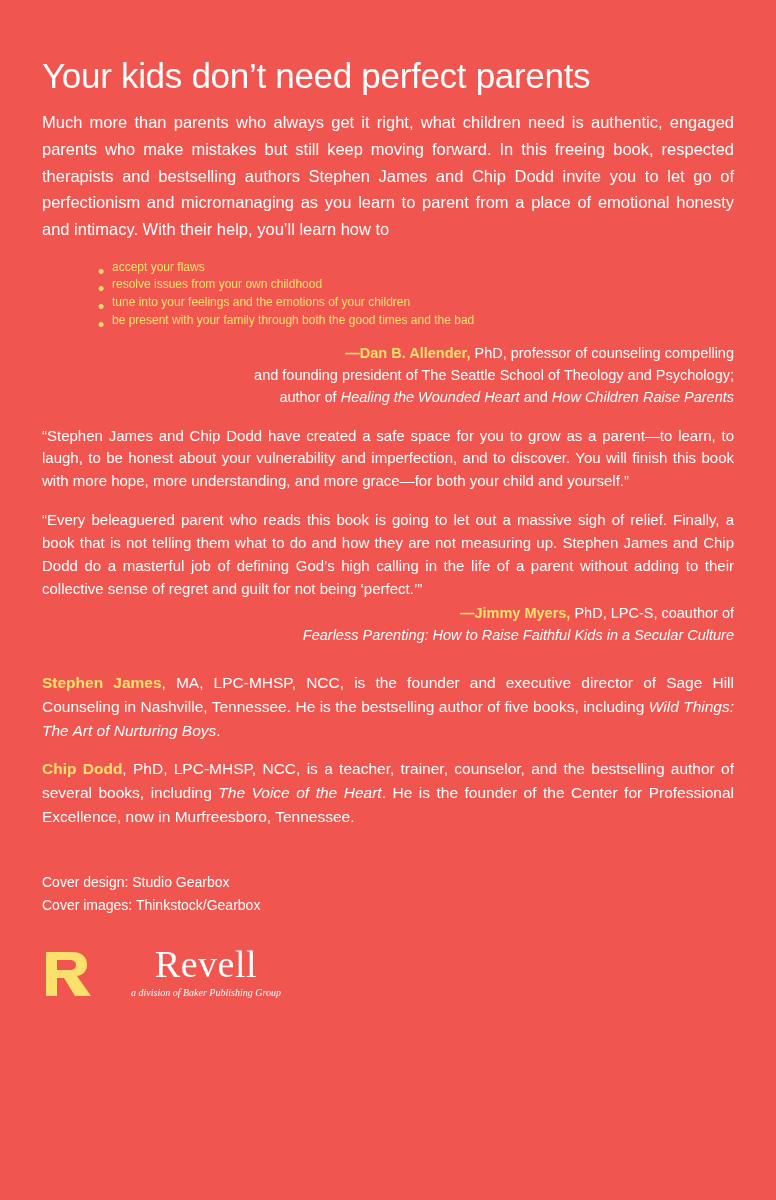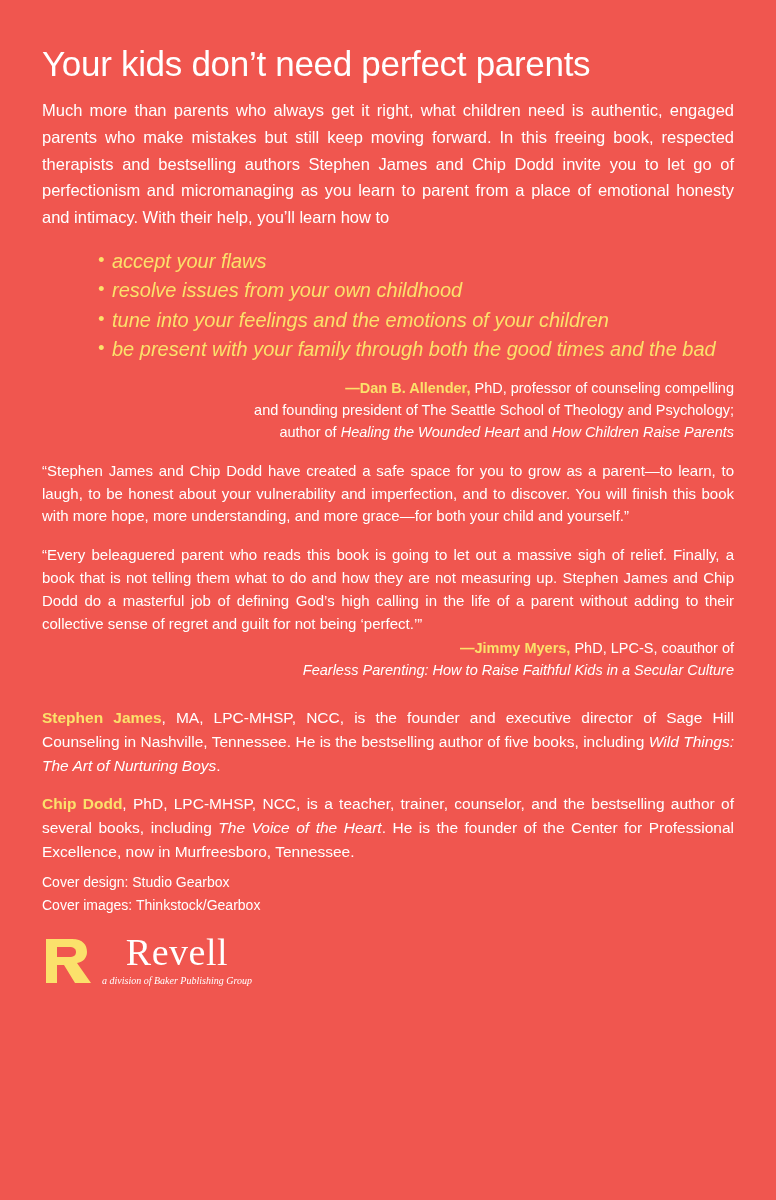--- a/index.html
+++ b/index.html
@@ -13,21 +13,21 @@
     font-family: "Liberation Sans", sans-serif;
     color: #ffffff;
     overflow: hidden;
   }
   .page {
     position: relative;
     width: 776px;
     height: 1028px;
     background: #f0564f;
     box-sizing: border-box;
-    padding: 0 42px;
+    padding: 12px 42px;
   }
   .headline {
     font-size: 35px;
     font-weight: 400;
     line-height: 1.12;
     letter-spacing: -0.3px;
     color: #ffffff;
     margin: 0;
     padding-top: 44px;
     padding-bottom: 14px;
@@ -39,25 +39,24 @@
     color: #ffffff;
     margin: 0 0 16px 0;
   }
   .bullets {
     list-style: none;
     margin: 4px 0 14px 0;
     padding: 0 0 0 56px;
   }
   .bullets li {
     position: relative;
-    font-size: 20px;
+    font-size: 12px;
     line-height: 1.47;
     color: #fbe16b;
     padding-left: 14px;
-    font-style: italic;
   }
   .bullets li::before {
     content: "\2022";
     position: absolute;
     left: 0;
     top: 0;
     color: #fbe16b;
     font-size: 18px;
   }
   .quote-block {
@@ -105,23 +104,24 @@
     position: absolute;
     left: 42px;
     bottom: 112px;
     font-size: 14px;
     line-height: 1.6;
     color: #ffffff;
   }
   .logo-area {
     position: absolute;
     left: 42px;
-    bottom: 40px;
+    bottom: 28px;
     display: flex;
-    align-items: center;
+    align-items: flex-end;
+    gap: 29px;
   }
   .logo-mark {
     width: 52px;
     height: 52px;
     position: relative;
     margin-right: 8px;
   }
   .logo-text-wrap {
     display: flex;
     flex-direction: column;

